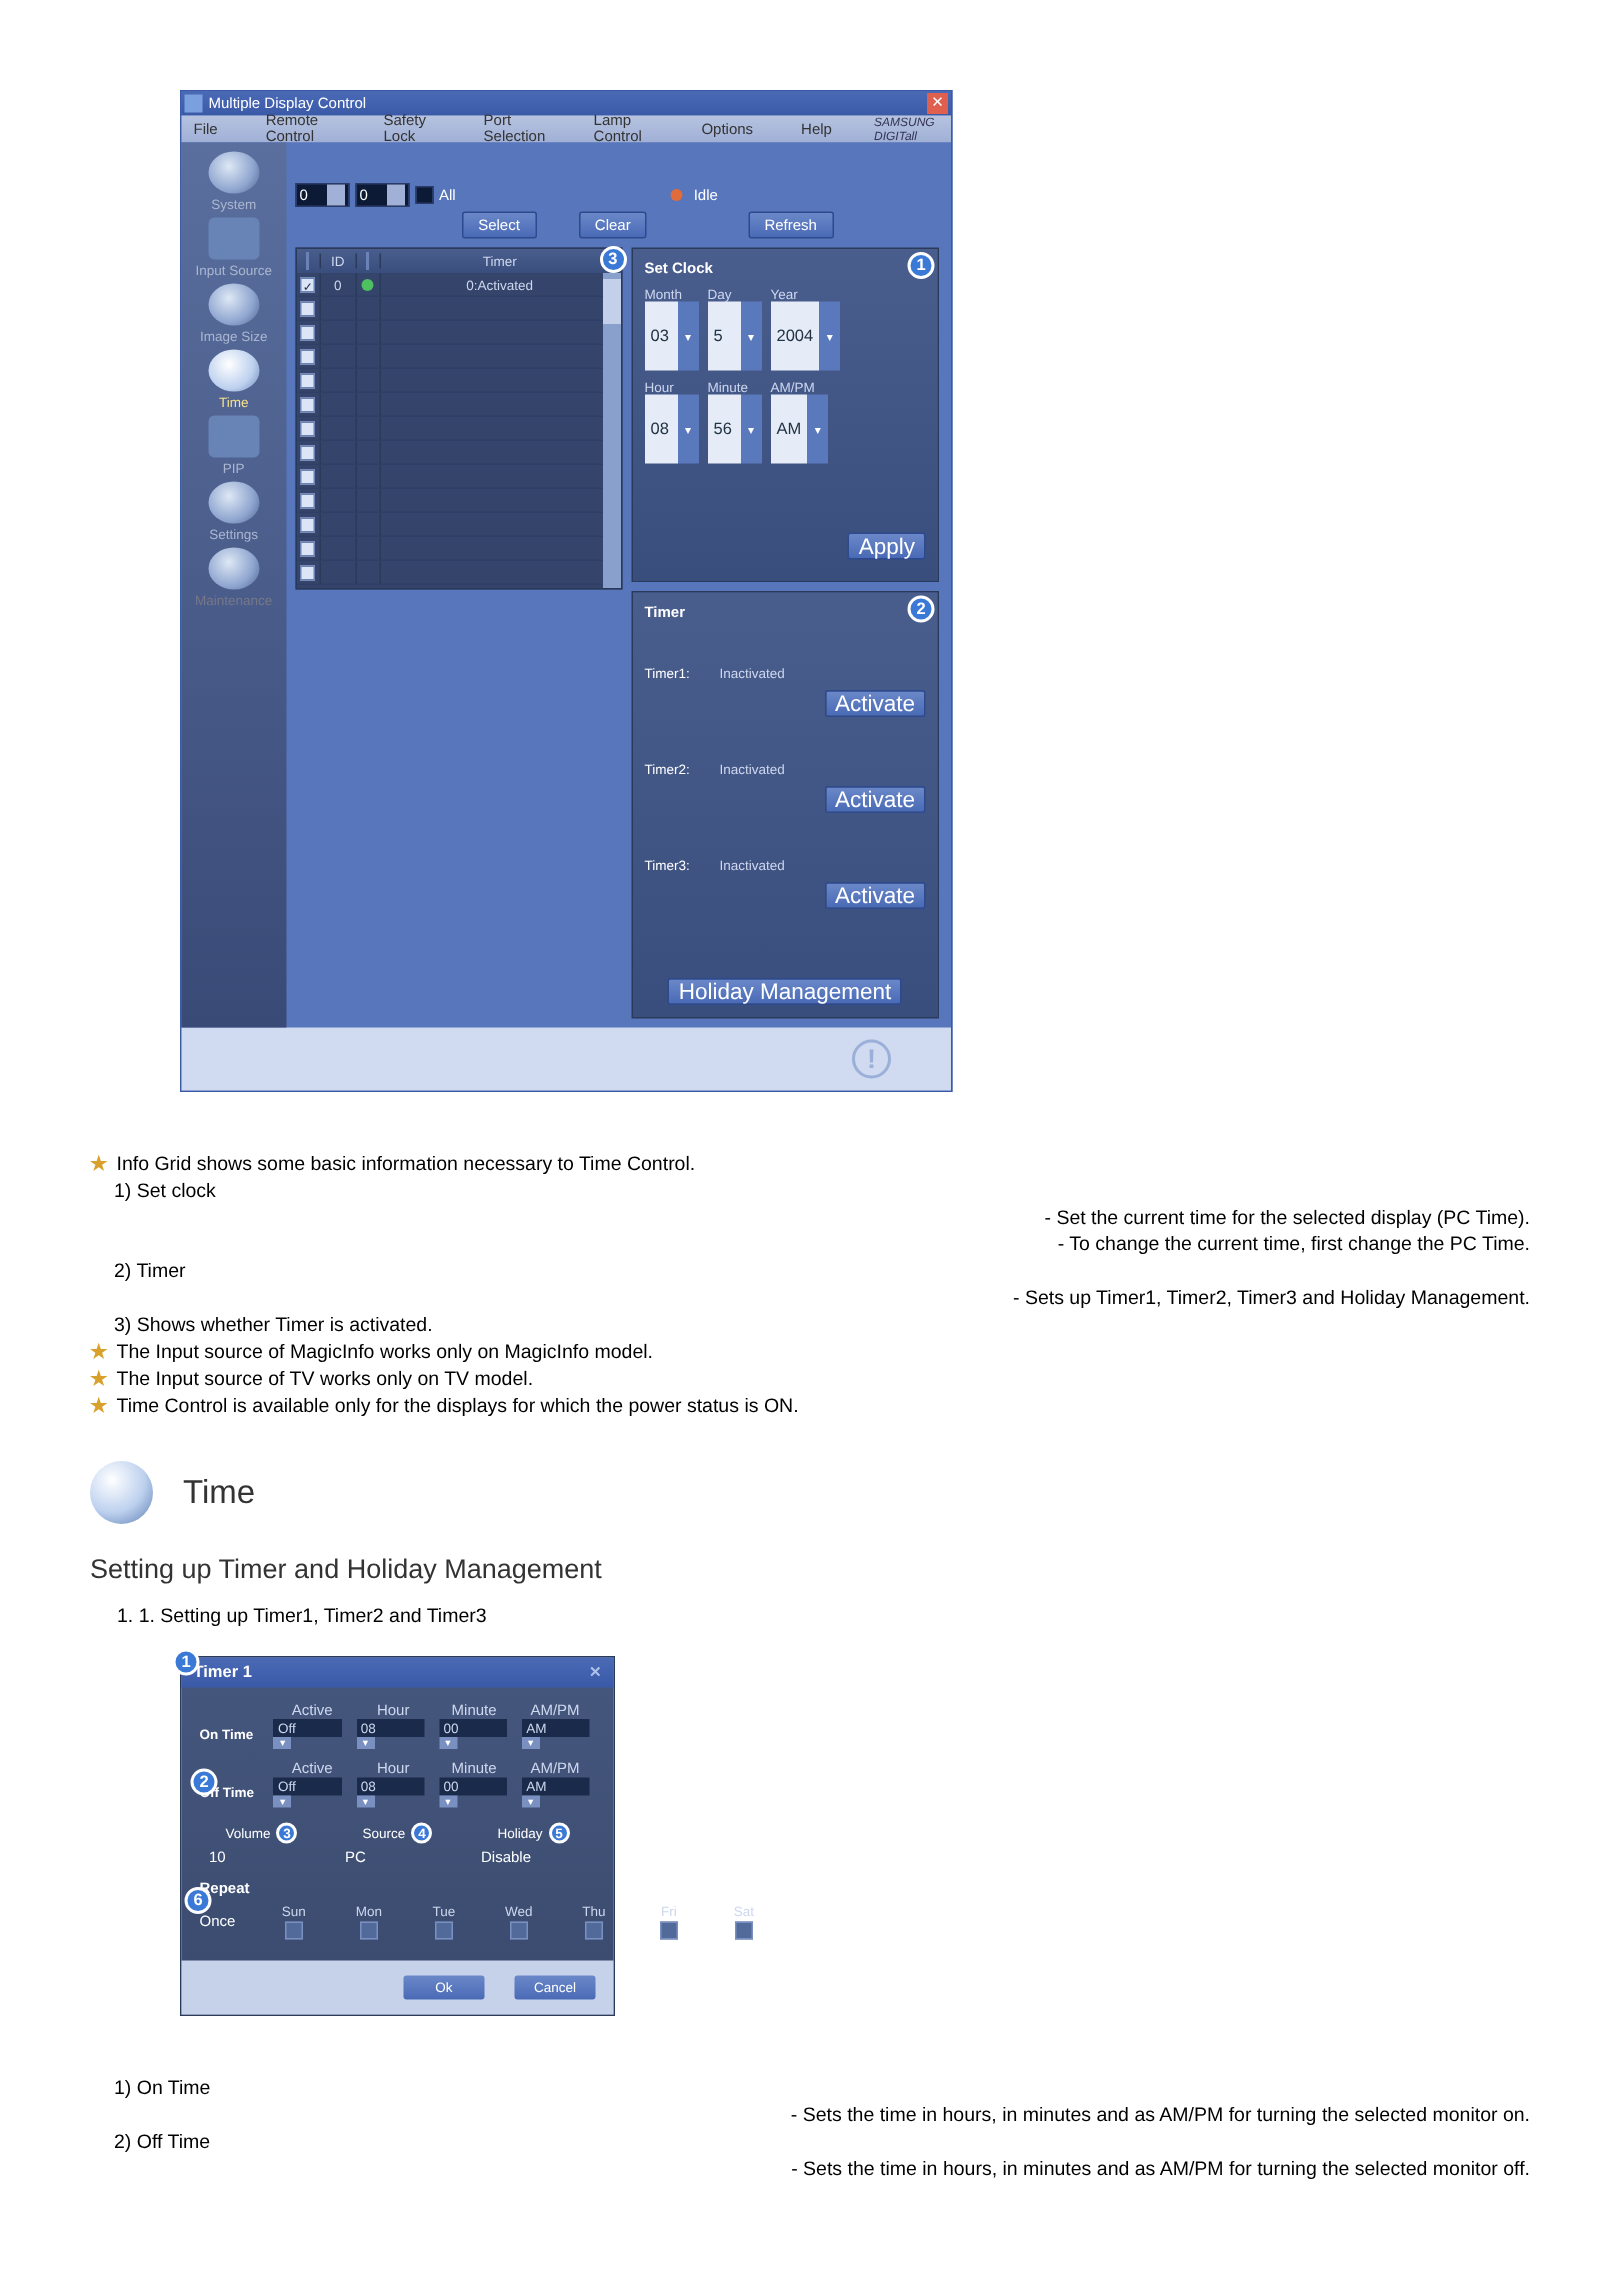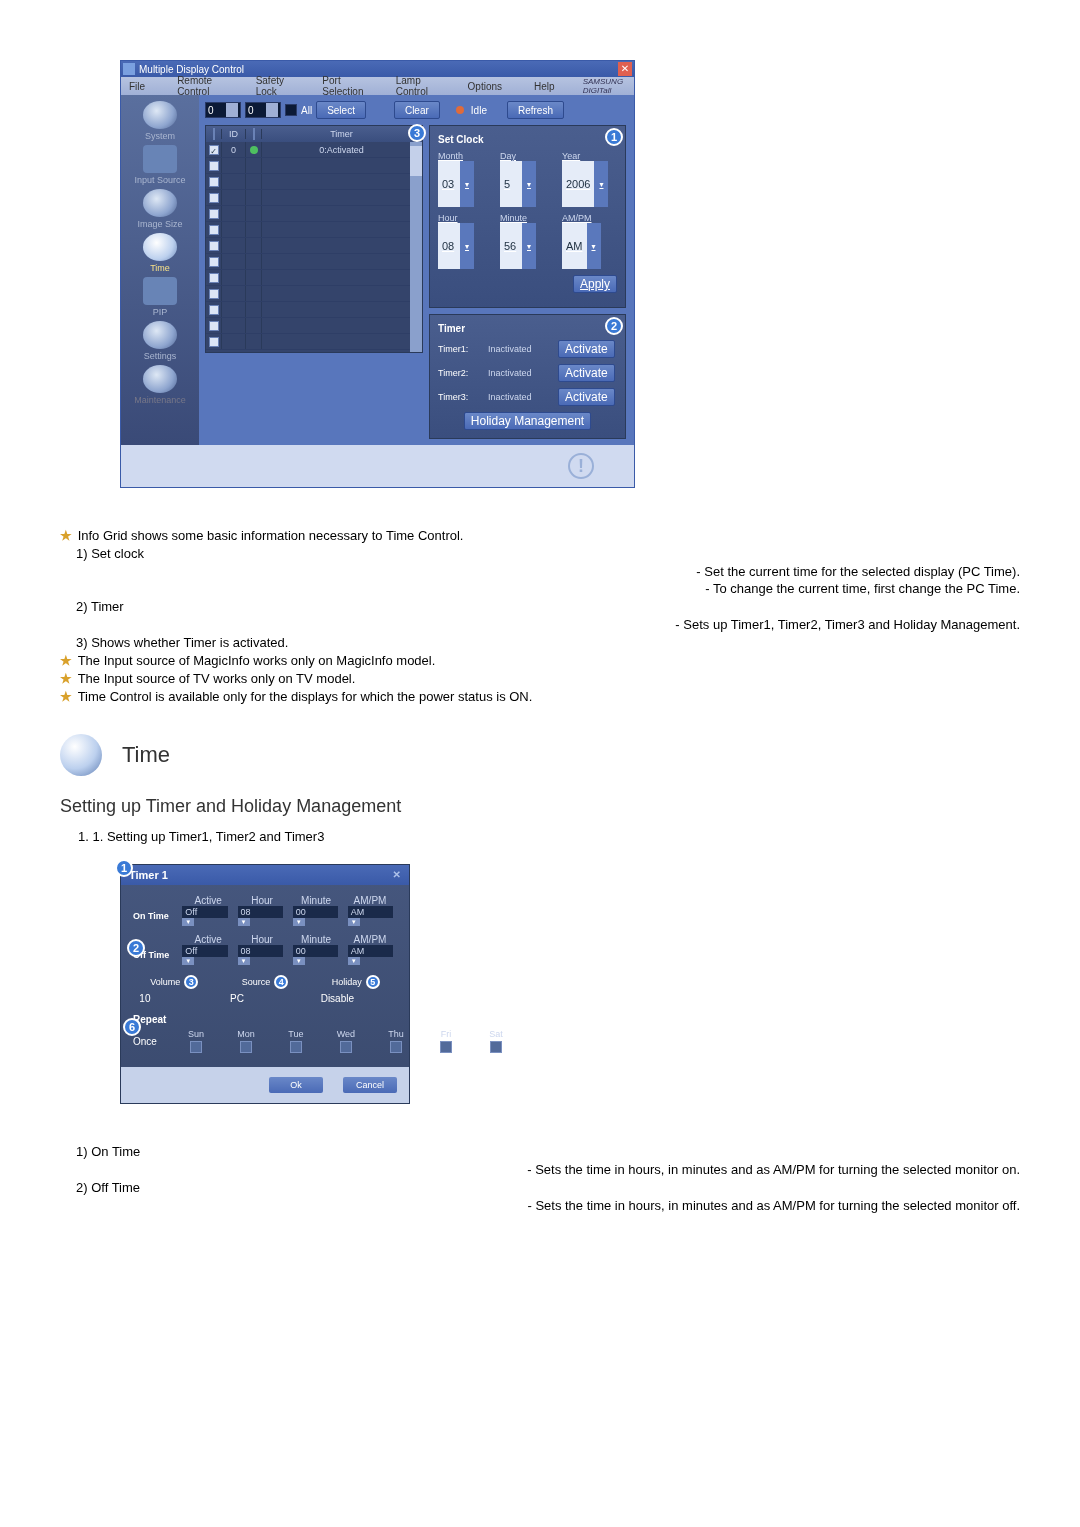--- a/index.html
+++ b/index.html
@@ -22,22 +22,22 @@
   .sidebar-item.time { color:#f6e088; }
   .sidebar-icon.input { border-radius:4px; background:#6884b6;}
   .sidebar-icon.pip { border-radius:4px; background:#6884b6;}
   .sidebar-item.maintenance { color:#778; }
 
   .mdc-main { flex:1; padding:6px 8px 6px 6px; position:relative; }
   .mdc-toolbar { display:flex; gap:4px; align-items:center; margin-bottom:6px; font-size:10px; color:#fff;}
   .mdc-toolbar .inp { width:36px; height:16px; background:#0c1a36; color:#fff; border:1px solid #2a3a66; font-size:10px; padding:0 2px; display:flex;align-items:center;justify-content:space-between;}
   .mdc-toolbar .dropdown-arrow { width:12px;height:14px;background:#a0b0d6;}
   .mdc-toolbar .chk { width:12px;height:12px;background:#0c1a36;border:1px solid #2a3a66; display:inline-block;}
-  .mdc-btn { height:18px; padding:0 10px; background:linear-gradient(#6a88c8,#4a6ab6); color:#fff; font-size:10px; border:1px solid #2e4a8e; border-radius:2px; display:flex;align-items:center;}
-  .mdc-btn.small { padding:0 6px; font-size:12px;}
+  .mdc-btn { height:18px; padding:0 10px; background:linear-gradient(#6a88c8,#4a6ab6); color:#fff; font-size:10px; border:1px solid #2e4a8e; border-radius:2px; display:flex;align-items:center;margin-top:40px;}
+  .mdc-btn.small { padding:0 6px; font-size:15px;}
   .mdc-toolbar .status-dot { width:8px;height:8px;border-radius:50%;background:#e06b3b;margin-right:3px;}
 
   .mdc-content { display:flex; gap:6px; }
   .mdc-grid { width:218px; height:228px; background:#34446b; border:1px solid #2a3a5a; position:relative; }
   .grid-header { display:flex; height:16px; background:linear-gradient(#4a5e8e,#3a4e7e); color:#cdd7ee; font-size:9px; align-items:center;}
   .grid-header .col { border-right:1px solid #2a3a5a; text-align:center; padding:0 2px;}
   .col.cb { width:16px;} .col.id{width:24px;} .col.cb2{width:16px;} .col.timer{flex:1;}
   .grid-rows { height:calc(100% - 16px); overflow:hidden; }
   .grid-row { display:flex; height:16px; border-bottom:1px solid #2e3e66; color:#cdd7ee; font-size:9px; align-items:center;}
   .grid-row .col { border-right:1px solid #2a3a5a; text-align:center; padding:0 2px; height:100%; display:flex;align-items:center;justify-content:center;}
@@ -45,21 +45,21 @@
   .cell-cb.checked::after{content:"✓";font-size:8px;color:#234;}
   .cell-dot { width:8px;height:8px;border-radius:50%;background:#4ec060;}
   .grid-scroll { position:absolute; right:0; top:16px; bottom:0; width:12px; background:#8aa0cc;}
   .grid-thumb { width:100%;height:30px;background:#c4d0ea;margin-top:4px;}
 
   .callout { position:absolute; width:18px;height:18px;border-radius:50%;background:#3a7ad6;border:2px solid #fff;color:#fff;font-size:11px;font-weight:bold;display:flex;align-items:center;justify-content:center; z-index:5;}
 
   .mdc-panels { flex:1; display:flex;flex-direction:column; gap:6px;}
   .panel { background:linear-gradient(#4a5e8e,#3a4e7e); border:1px solid #2a3a5a; padding:8px; color:#fff; font-size:10px; position:relative;}
   .panel-title { font-weight:bold; margin-bottom:6px; font-size:10px;}
-  .panel-row { display:flex; gap:20px; margin-bottom:6px;text-decoration:underline;}
+  .panel-row { display:flex; gap:0; margin-bottom:6px;}
   .panel-row .lbl { width:42px; font-size:9px; color:#cdd7ee;}
   .sel { display:flex; }
   .sel .val { background:#e5ecf8;color:#234;padding:17px 4px; font-size:11px; min-width:22px;}
   .sel .arr { width:14px;background:#5a78bc;display:flex;align-items:center;justify-content:center;}
   .sel .arr::after{content:"▾";font-size:8px;color:#fff;}
   .panel .apply { margin-left:auto; }
 
   .timer-row { display:flex; align-items:center; gap:6px; margin-bottom:6px; font-size:9px;}
   .timer-row .tname{ width:44px;}
   .timer-row .tstat{ width:64px; color:#cdd7ee;}
@@ -308,21 +308,21 @@
                 <div>
                     <div class="lbl">Day</div>
                     <div class="sel">
                       <span class="val">5</span>
                       <span class="arr"></span>
                     </div>
                   </div>
                 <div>
                     <div class="lbl">Year</div>
                     <div class="sel">
-                      <span class="val">2006</span>
+                      <span class="val">2004</span>
                       <span class="arr"></span>
                     </div>
                   </div>
               </div>
               <div class="panel-row">
                 <div>
                     <div class="lbl">Hour</div>
                     <div class="sel">
                       <span class="val">08</span>
                       <span class="arr"></span>

